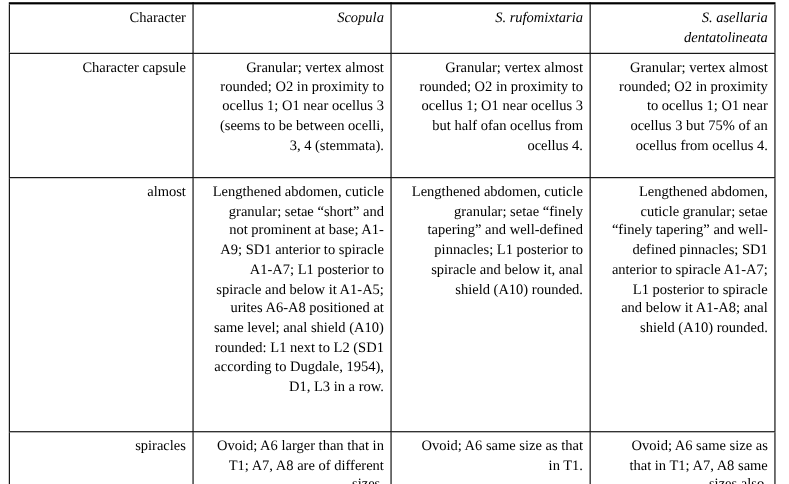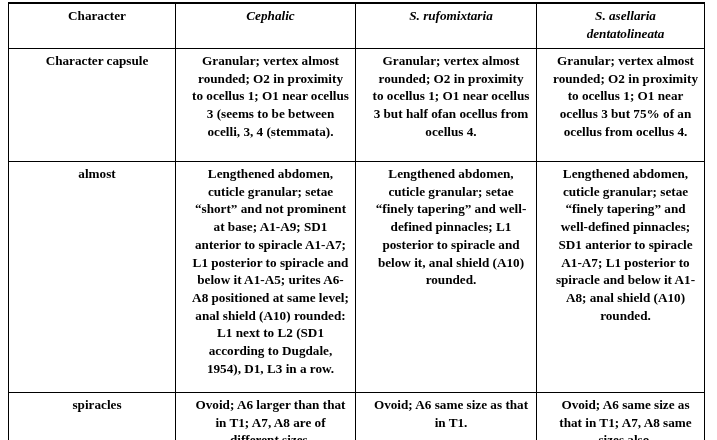--- a/index.html
+++ b/index.html
@@ -33,25 +33,25 @@
   table.comparison col.c1 { width: 167px; }
   table.comparison col.c2 { width: 180px; }
   table.comparison col.c3 { width: 181px; }
   table.comparison col.c4 { width: 168px; }
 
   table.comparison td,
   table.comparison th {
     border-right: 1px solid #000;
     border-bottom: 1px solid #000;
     vertical-align: top;
-    text-align: center;
+    text-align: right;
     padding: 3px 6px 5px 16px;
     font-size: 13.2px;
     line-height: 17.7px;
-    font-weight: bold;
+    font-weight: normal;
   }
   table.comparison tr > td:last-child,
   table.comparison tr > th:last-child {
     border-right: none;
   }
   table.comparison tr:last-child > td {
     border-bottom: none;
   }
 
   
@@ -92,21 +92,21 @@
   <table class="comparison">
     <colgroup>
       <col class="c1">
         <col class="c2">
         <col class="c3">
         <col class="c4">
     </colgroup>
     <thead>
       <tr class="header-row">
         <th class="hdr-character">Character</th>
-        <th class="hdr-species">Cephalic</th>
+        <th class="hdr-species">Scopula</th>
         <th class="hdr-species">S. rufomixtaria</th>
         <th class="hdr-species">
           <span class="hdr-line1">S. asellaria</span>
           <span class="hdr-line2">dentatolineata</span>
         </th>
       </tr>
     </thead>
     <tbody>
       <tr class="row-cephalic">
         <td class="row-label">Character capsule</td>

